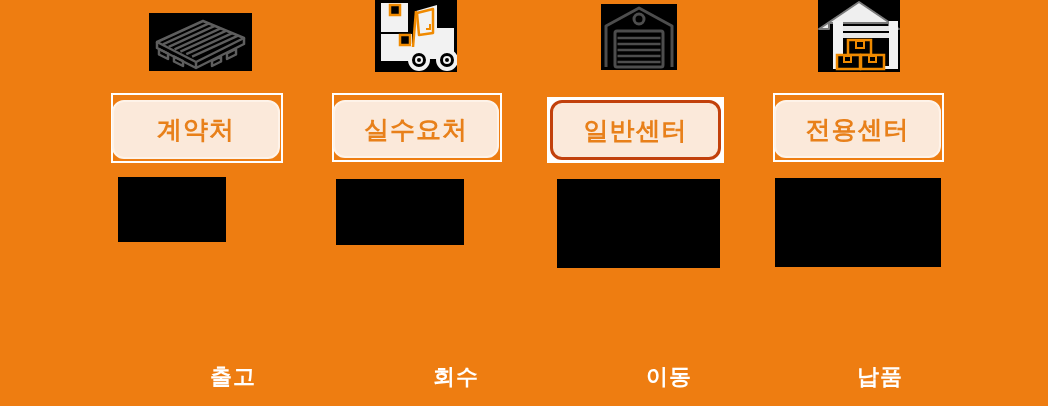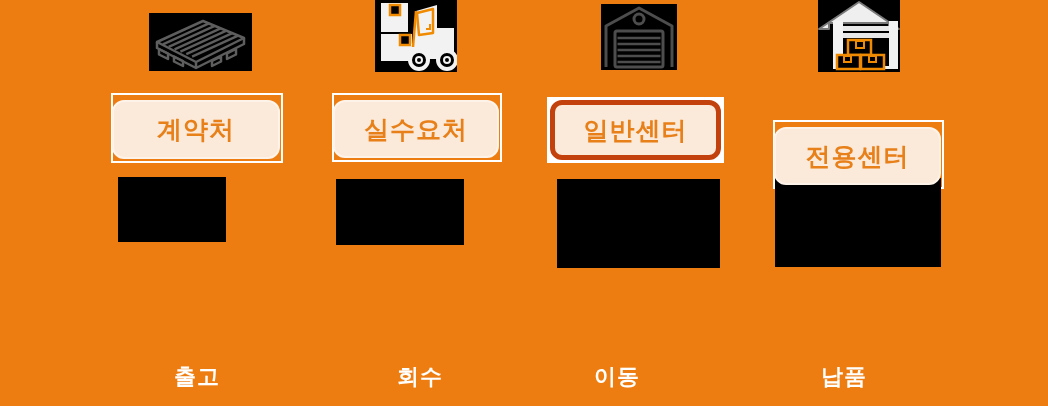--- a/index.html
+++ b/index.html
@@ -28,28 +28,29 @@
   }
   .flow-btn{
     position:absolute;inset:0;z-index:1;
     background:#FBE9DA;border:2px solid #FEF3E9;border-radius:12px;
     color:#E8801A;font-size:25px;font-weight:bold;
     display:flex;align-items:center;justify-content:center;
     cursor:pointer;padding:0;letter-spacing:1px;
     font-family:"Liberation Sans","DejaVu Sans",sans-serif;
     text-align:center;
   }
-  .btn-wrap.hl .flow-btn{border:5px solid #c2410c;}
+  .btn-wrap.hl .flow-btn{border:3px solid #c2410c;}
 
   .img-box{position:absolute;background:#000000;}
 
   .flow-label{
     position:absolute;top:362px;transform:translateX(-50%);
     color:#FFFFFF;font-size:22px;font-weight:bold;letter-spacing:1px;
     white-space:nowrap;
+    margin-left:36px;
   }
 </style>
 </head>
 <body>
 
 <div class="page">
 
   <section class="col col1">
     <div class="icon-box" style="left:49px;top:13px;width:103px;height:58px;">
       <svg viewBox="0 0 103 58" xmlns="http://www.w3.org/2000/svg" fill="none" stroke="#5E5E5E" stroke-width="2.5" stroke-linejoin="round">
@@ -98,40 +99,40 @@
         <path d="M5,63 L5,22 L38,4 L71,22 L71,63"></path>
         <circle cx="38" cy="15" r="5"></circle>
         <rect x="14" y="27" width="48" height="36" rx="2"></rect>
         <path d="M16.5,34 H59.5 M16.5,40 H59.5 M16.5,46 H59.5 M16.5,52 H59.5 M16.5,58 H59.5" stroke-width="2.5"></path>
       </svg>
     </div>
     <div class="btn-wrap hl" style="left:10px;top:100px;width:171px;height:60px;">
       <button class="flow-btn">일반센터</button>
     </div>
     <div class="img-box" style="left:17px;top:179px;width:163px;height:89px;"></div>
-    <div class="flow-label" style="left:77px;">이동</div>
+    <div class="flow-label" style="left:93px;">이동</div>
   </section>
 
   <section class="col col4">
     <div class="icon-box" style="left:58px;top:0;width:82px;height:72px;">
       <svg viewBox="0 0 82 72" xmlns="http://www.w3.org/2000/svg">
         <polygon points="41,2 81,29 71,29 71,23 11,23 11,29 1,29" fill="#EFEFEF" stroke="#7A7A7A" stroke-width="2" stroke-linejoin="round"></polygon>
         <rect x="15" y="21" width="10" height="47" fill="#F2F2F2"></rect>
         <rect x="71" y="21" width="9" height="47" fill="#F2F2F2"></rect>
         <rect x="25" y="26" width="46" height="5" fill="#E8E8E8"></rect>
         <rect x="25" y="33" width="46" height="5" fill="#E8E8E8"></rect>
         <rect x="15" y="66" width="65" height="3" fill="#F2F2F2"></rect>
         <rect x="30" y="40" width="23" height="15" fill="#000" stroke="#F08A00" stroke-width="2.5"></rect>
         <rect x="38" y="41" width="8" height="7" fill="#000" stroke="#F08A00" stroke-width="2"></rect>
         <rect x="19" y="55" width="23" height="14" fill="#000" stroke="#F08A00" stroke-width="2.5"></rect>
         <rect x="26" y="56" width="7" height="6" fill="#000" stroke="#F08A00" stroke-width="2"></rect>
         <rect x="43" y="55" width="23" height="14" fill="#000" stroke="#F08A00" stroke-width="2.5"></rect>
         <rect x="51" y="56" width="7" height="6" fill="#000" stroke="#F08A00" stroke-width="2"></rect>
       </svg>
     </div>
-    <div class="btn-wrap" style="left:14px;top:100px;width:167px;height:58px;margin-top:27px;">
+    <div class="btn-wrap" style="left:14px;top:100px;width:167px;height:58px;">
       <button class="flow-btn">전용센터</button>
     </div>
     <div class="img-box" style="left:15px;top:178px;width:166px;height:89px;"></div>
     <div class="flow-label" style="left:84px;">납품</div>
   </section>
 
 </div>
 
 </body></html>

